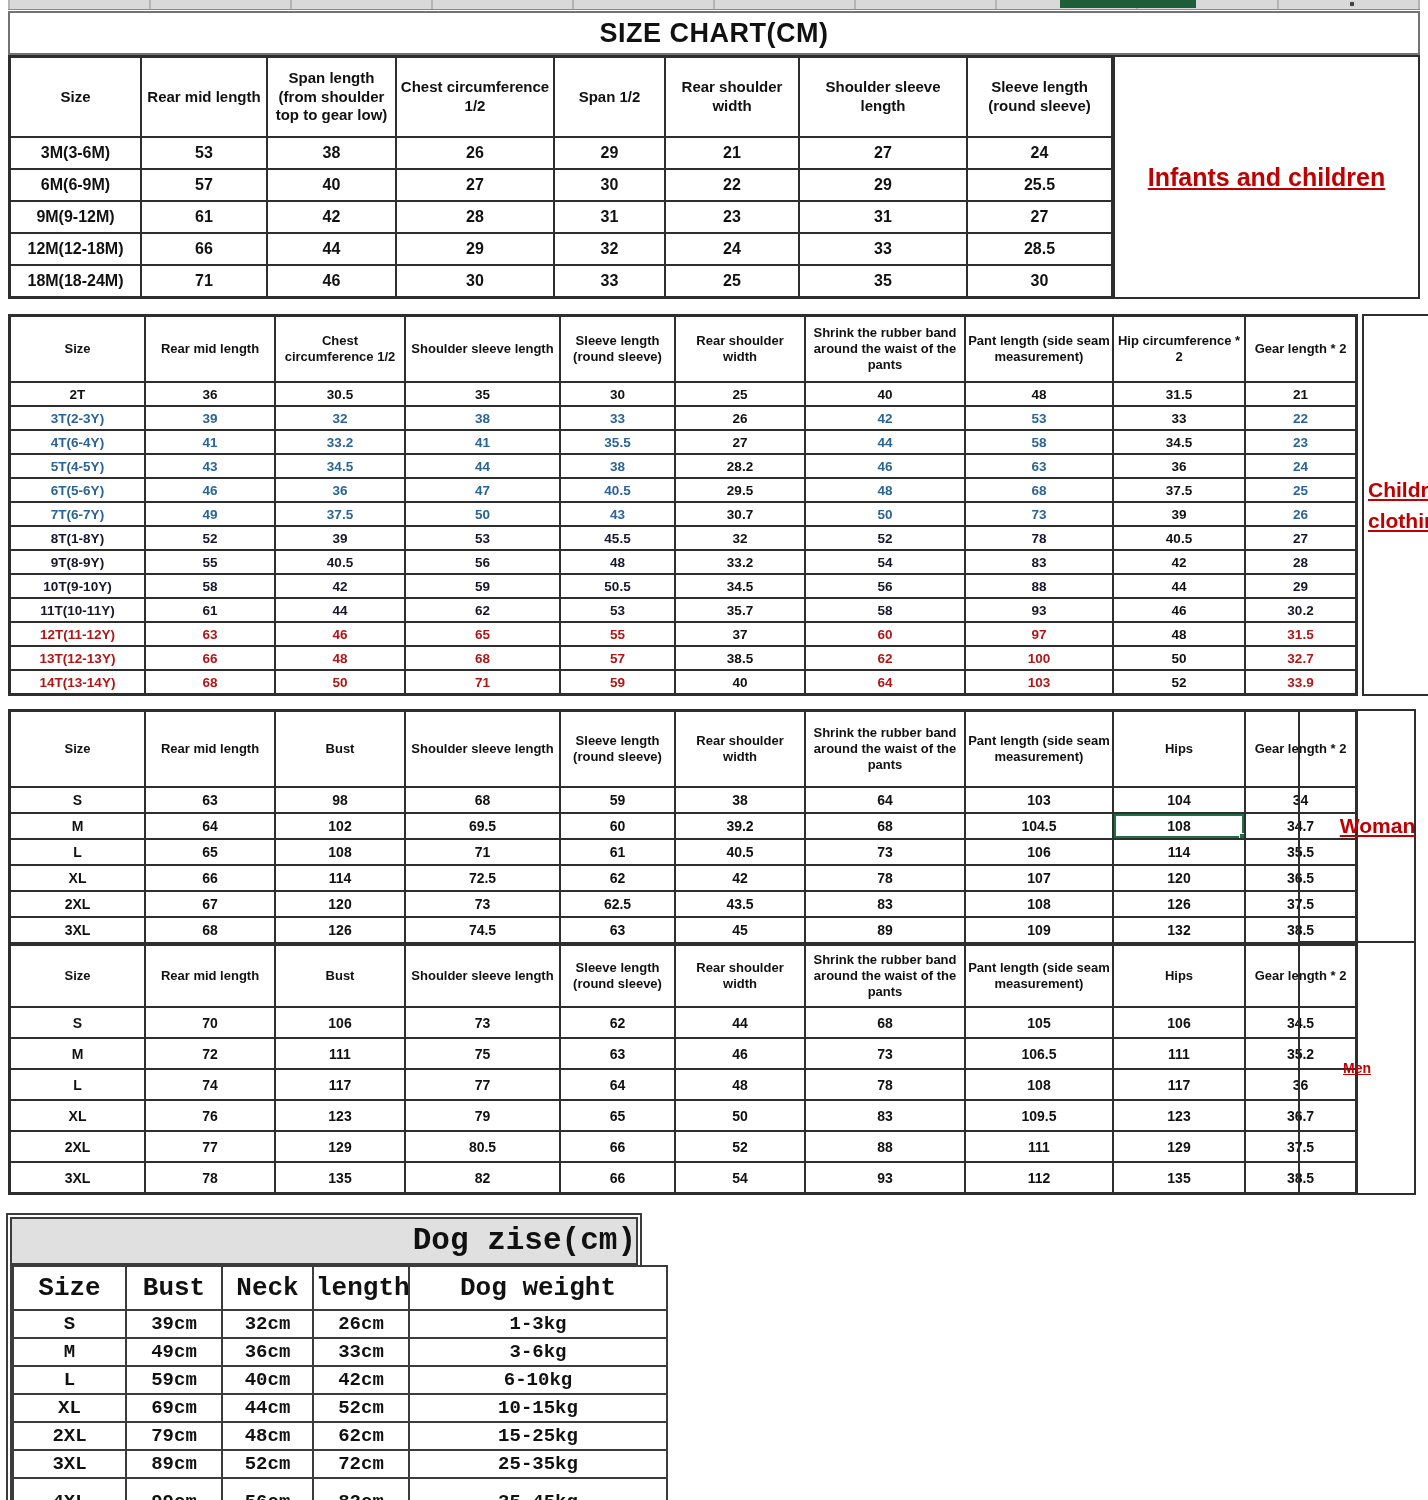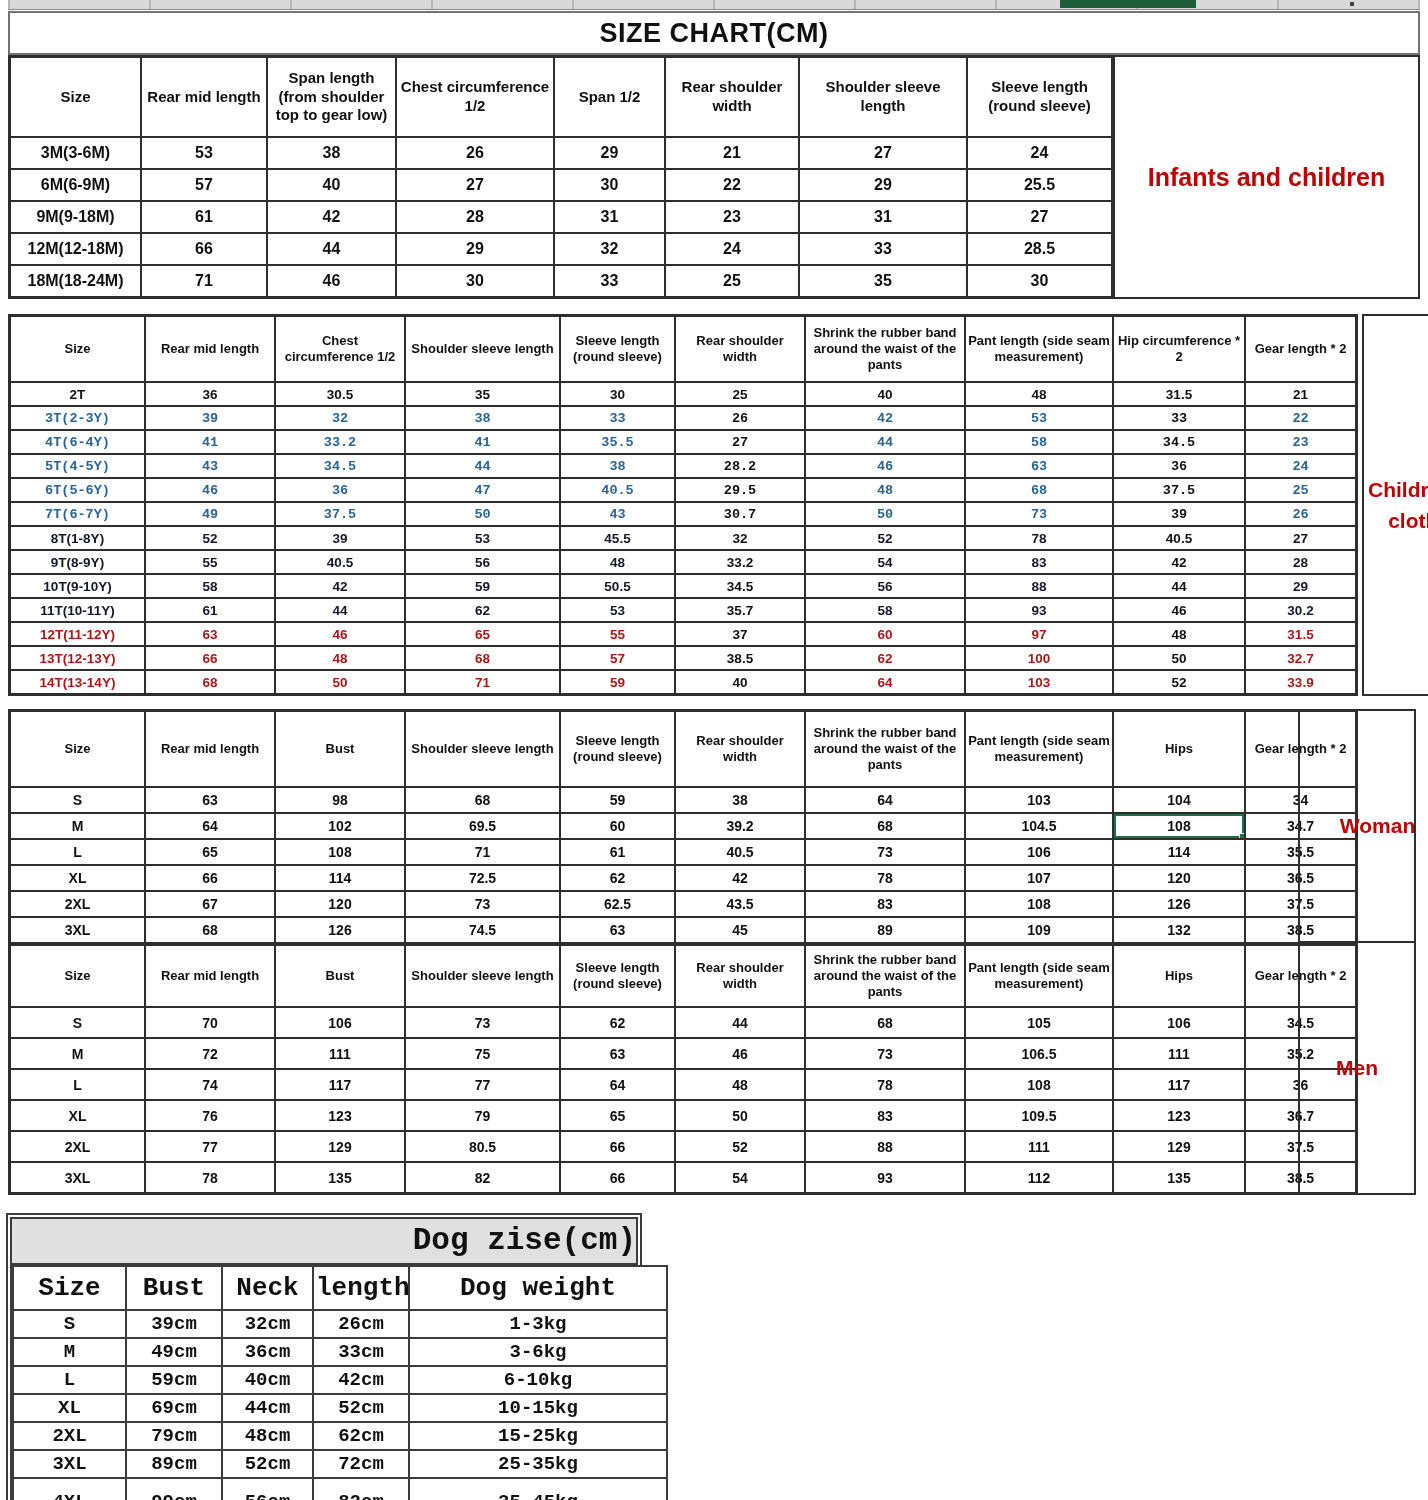--- a/index.html
+++ b/index.html
@@ -61,42 +61,42 @@
   .t10 th:nth-child(9){width:126px}.t10 th:nth-child(10){width:105px}
   .children-t th{height:62px;}
   .children-t td{height:20px;font-size:13.5px;}
   .woman-t th{height:72px;}
   .woman-t td{height:22px;}
   .men-t{margin-top:-2px;}
   .men-t th{height:58px;}
   .men-t td{height:27px;}
 
   
-  .c-blue td{color:#2a6496;font-family:Liberation Mono, monospace;}
+  .c-blue td{color:#2a6496;}
   .c-navy td{color:#16162c;}
   .c-red td{color:#b01616;}
   td.force-black{color:#111 !important;}
 
   
   td.sel{position:relative;box-shadow:inset 0 0 0 2px #1e7145;}
   td.sel::after{
     content:"";position:absolute;right:-4px;bottom:-4px;width:7px;height:7px;
     background:#1e7145;border:1px solid #fff;z-index:3;
   }
 
   
   .side-label{
-    display:flex;align-items:center;justify-content:center;text-align:right;
-    color:#c00000;font-weight:bold;border:2px solid #2e2e2e;
+    display:flex;align-items:center;justify-content:center;text-align:left;
+    color:#c00000;font-weight:bold;border:2px solid #2e2e2e;text-decoration:underline;
   }
   .lbl-infants{flex:1;font-size:25px;margin-left:-1px;}
   .side-col{width:118px;margin-left:4px;display:flex;flex-direction:column;}
   .lbl-children{flex:1;font-size:21px;line-height:1.5;padding:0 4px;}
   .lbl-woman{height:230px;font-size:21px;border-bottom:none;padding-left:41px;}
-  .lbl-men{flex:1;font-size:21px;}
+  .lbl-men{flex:1;font-size:14px;}
 
   
   .dog-wrap{
     width:624px;margin:5px 0 0 2px;
     border:2px solid #3c3c3c;
     box-shadow:0 0 0 2px #fff,0 0 0 4px #3c3c3c;
     font-family:"Liberation Mono","DejaVu Sans Mono",monospace;
   }
   .dog-title{
     background:#e0e0e0;border-bottom:2px solid #3c3c3c;
@@ -152,21 +152,21 @@
               <td>6M(6-9M)</td>
               <td>57</td>
               <td>40</td>
               <td>27</td>
               <td>30</td>
               <td>22</td>
               <td>29</td>
               <td>25.5</td>
             </tr>
             <tr>
-              <td>9M(9-18M)</td>
+              <td>9M(9-12M)</td>
               <td>61</td>
               <td>42</td>
               <td>28</td>
               <td>31</td>
               <td>23</td>
               <td>31</td>
               <td>27</td>
             </tr>
             <tr>
               <td>12M(12-18M)</td>

